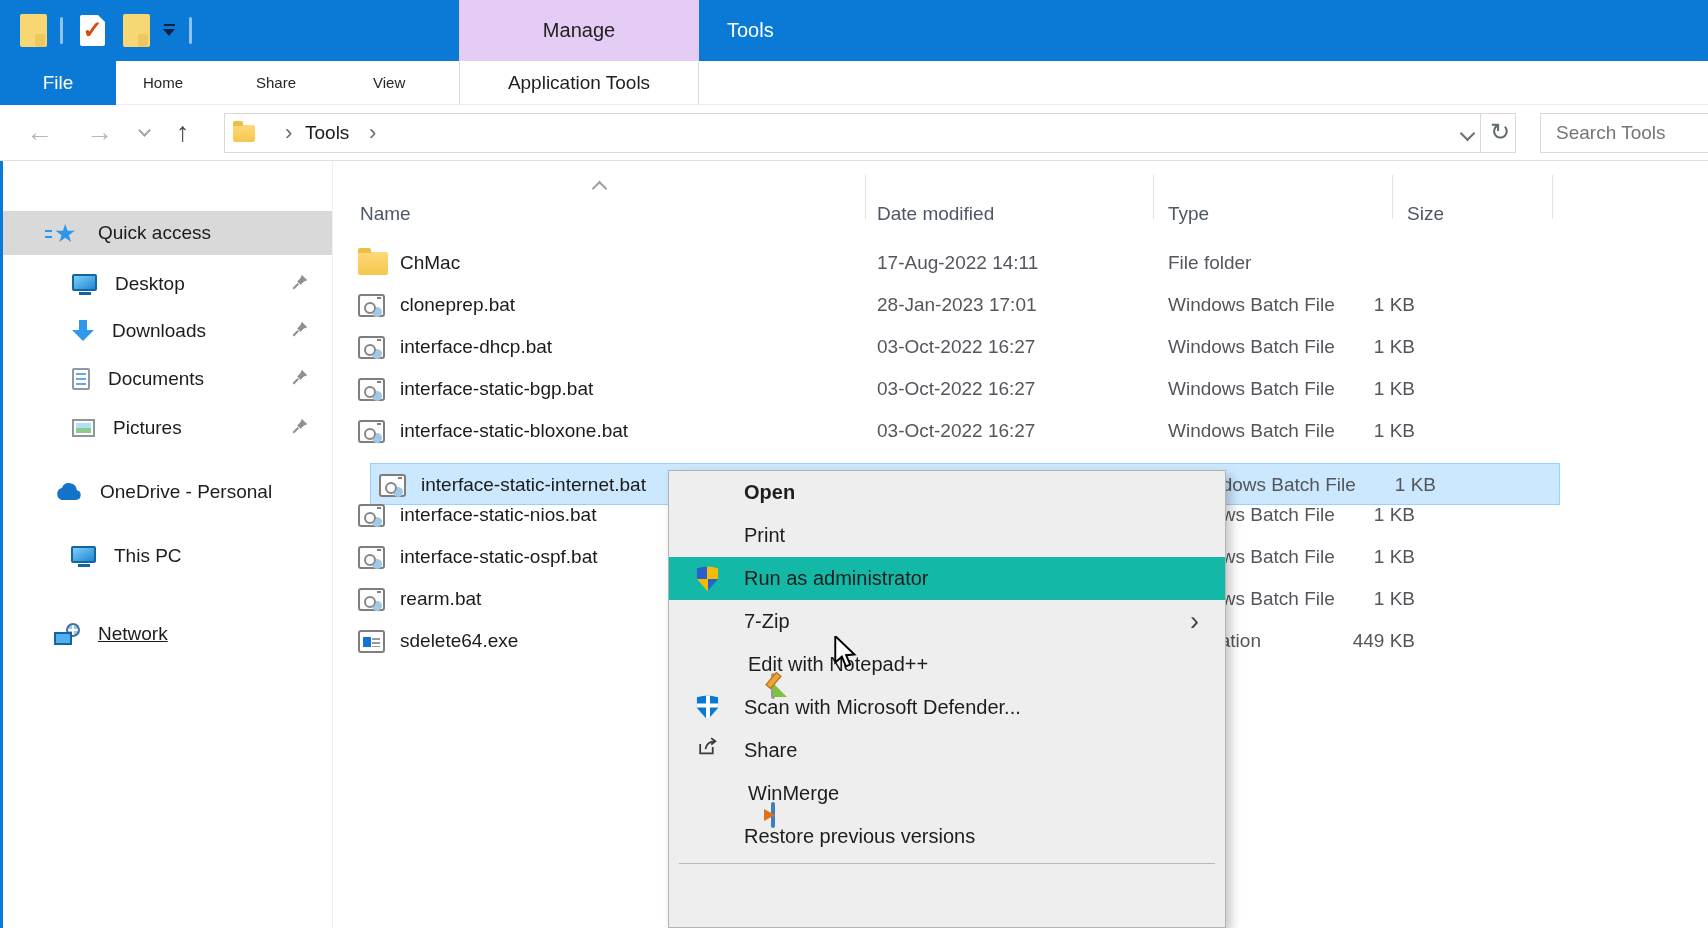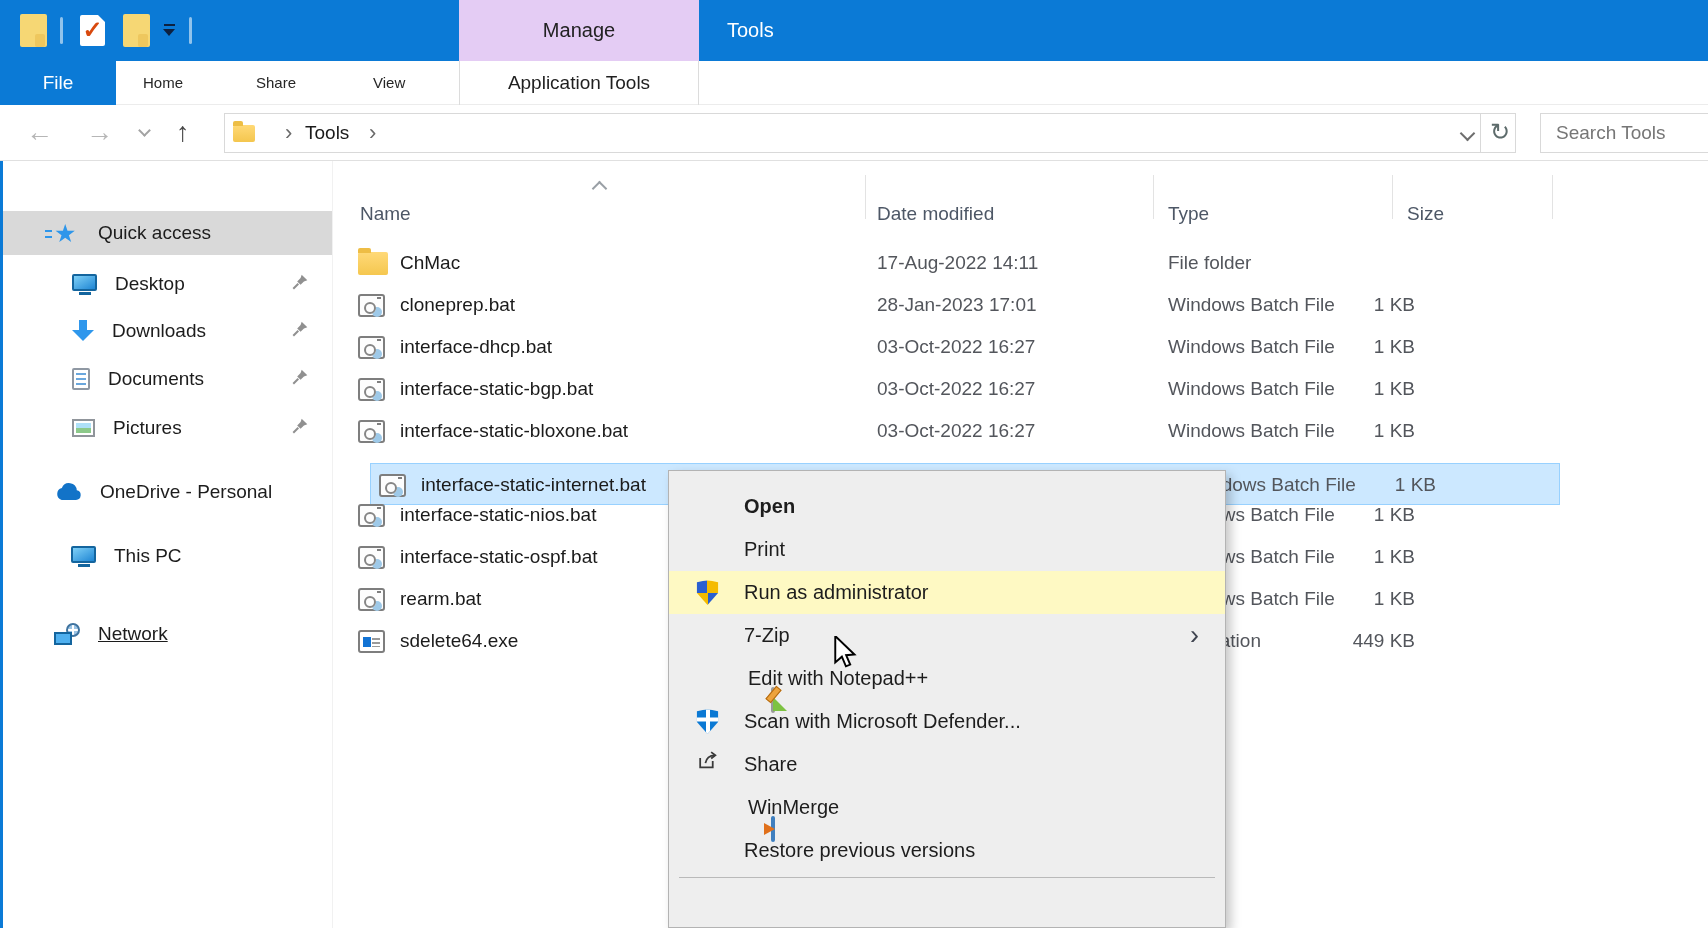--- a/index.html
+++ b/index.html
@@ -99,24 +99,24 @@
   .fi-bat::before { content:""; position:absolute; top:1px; right:2px; width:4px; height:2px; background:#7e7e7e; }
   .fi-bat::after { content:""; position:absolute; left:4px; top:6px; width:8px; height:8px; border:2.5px solid #868686; border-radius:50%;
     box-shadow:7px 4px 0 -1px #9ec9e8; }
   .fi-exe { width:27px; height:23px; background:#fff; border:2px solid #7e7e7e; border-radius:3px; position:relative; }
   .fi-exe::before { content:""; position:absolute; left:3px; top:5px; width:8px; height:10px; background:#1273d4; }
   .fi-exe::after { content:""; position:absolute; right:3px; top:6px; width:8px; height:9px;
     background:repeating-linear-gradient(#9a9a9a 0 2px, transparent 2px 4px); }
 
   
   .ctx-menu { position:absolute; left:668px; top:470px; width:558px; height:458px; background:#eeeeee;
-    border:1px solid #b3b3b3; box-shadow:5px 5px 10px rgba(0,0,0,.22); padding-top:14px; z-index:10; }
+    border:1px solid #b3b3b3; box-shadow:5px 5px 10px rgba(0,0,0,.22); z-index:10; }
   .ctx-item { position:relative; height:43px; line-height:43px; font-size:20px; color:#1d1d1d; padding-left:75px; }
   .ctx-item.bold { font-weight:bold; }
-  .ctx-item.hovered { background:#fef9c3; }
+  .ctx-item.hovered { background:#14b8a6; }
   .ctx-item.has-sub::after { content:"›"; position:absolute; right:26px; top:0; font-size:27px; color:#3f4450; }
   .ctx-ico { position:absolute; left:27px; top:50%; transform:translateY(-50%); }
   .ctx-sep { margin:5px 10px 0 10px; height:1px; background:#b9b9b9; }
   
   .mi-uac { width:23px; height:25px; clip-path:polygon(50% 0%, 96% 9%, 96% 52%, 50% 100%, 4% 52%, 4% 9%);
     background:conic-gradient(#f5bb00 0 25%, #2a5fd0 25% 50%, #f5bb00 50% 75%, #2a5fd0 75% 100%); }
   .mi-def { width:23px; height:25px; clip-path:polygon(50% 0%, 96% 9%, 96% 52%, 50% 100%, 4% 52%, 4% 9%);
     background:linear-gradient(#fff,#fff) 50% 0/4px 100% no-repeat, linear-gradient(#fff,#fff) 0 8px/100% 4px no-repeat, #0b79d4; }
   .mi-npp { width:20px; height:25px; background:#fff; border:2px solid #9a9a9a; border-radius:2px; position:relative; }
   .mi-npp::before { content:""; position:absolute; left:0; bottom:0; border-left:14px solid #7dc242; border-top:14px solid transparent; }

